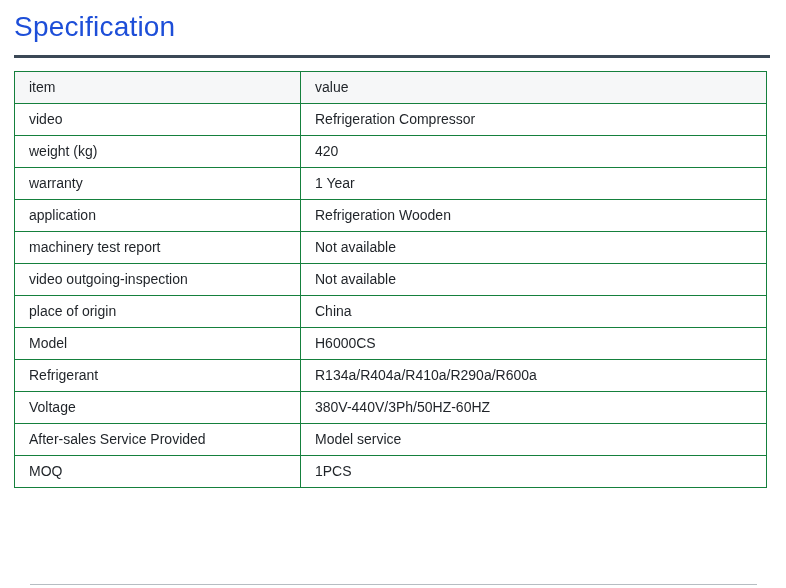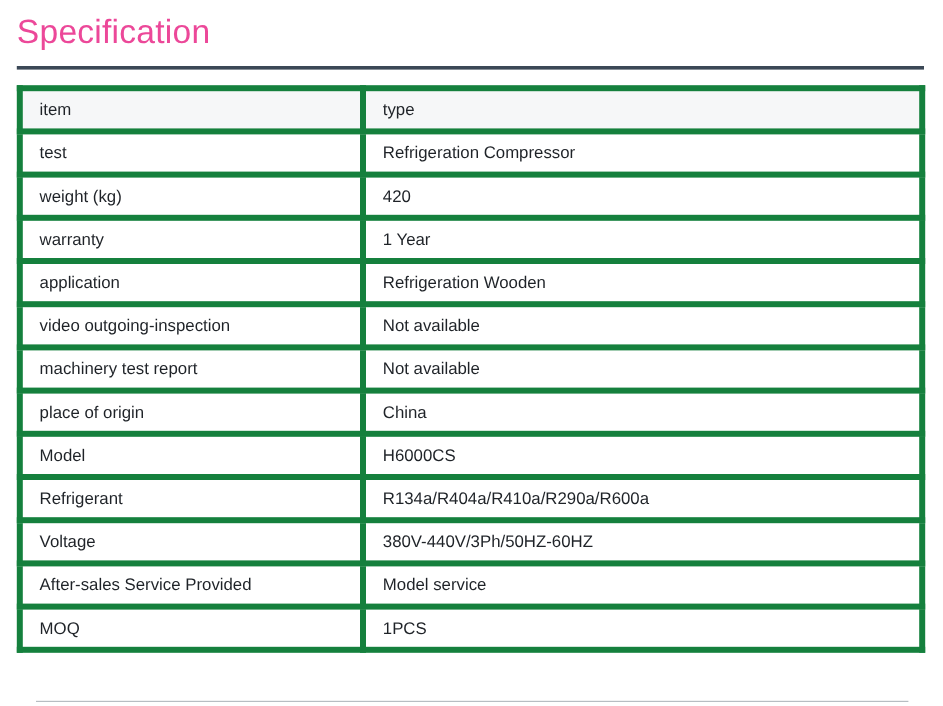--- a/index.html
+++ b/index.html
@@ -19,40 +19,40 @@
     position: absolute;
     left: 14px;
     top: 0;
     width: 756px;
   }
   .page-title {
     margin: 8px 0 10px 0;
     font-size: 28px;
     line-height: 37px;
     font-weight: 400;
-    color: #ec4899;
+    color: #1d4ed8;
     letter-spacing: 0.2px;
   }
   .title-rule {
     margin-top: 2px;
     width: 756px;
     height: 3px;
     background: #3b4856;
   }
   table.spec-table {
     margin-top: 13px;
     border-collapse: collapse;
     width: 752px;
     table-layout: fixed;
     font-size: 14px;
     color: #1f2328;
   }
   .spec-table th,
   .spec-table td {
-    border: 5px solid #15803d;
+    border: 1px solid #15803d;
     padding: 7px 14px;
     line-height: 17px;
     text-align: left;
     font-weight: 400;
     vertical-align: middle;
     white-space: nowrap;
     overflow: hidden;
   }
   .spec-table th { background: #f6f7f8; }
   .spec-table td { background: #ffffff; }
@@ -75,46 +75,46 @@
   <div class="title-rule"></div>
 
   <table class="spec-table">
     <colgroup>
       <col class="col-item">
       <col class="col-value">
     </colgroup>
     <thead>
       <tr>
         <th>item</th>
-        <th>type</th>
+        <th>value</th>
       </tr>
     </thead>
     <tbody>
         <tr>
-          <td>test</td>
+          <td>video</td>
           <td>Refrigeration Compressor</td>
         </tr>
         <tr>
           <td>weight (kg)</td>
           <td>420</td>
         </tr>
         <tr>
           <td>warranty</td>
           <td>1 Year</td>
         </tr>
         <tr>
           <td>application</td>
           <td>Refrigeration Wooden</td>
         </tr>
         <tr>
-          <td>video outgoing-inspection</td>
+          <td>machinery test report</td>
           <td>Not available</td>
         </tr>
         <tr>
-          <td>machinery test report</td>
+          <td>video outgoing-inspection</td>
           <td>Not available</td>
         </tr>
         <tr>
           <td>place of origin</td>
           <td>China</td>
         </tr>
         <tr>
           <td>Model</td>
           <td>H6000CS</td>
         </tr>

